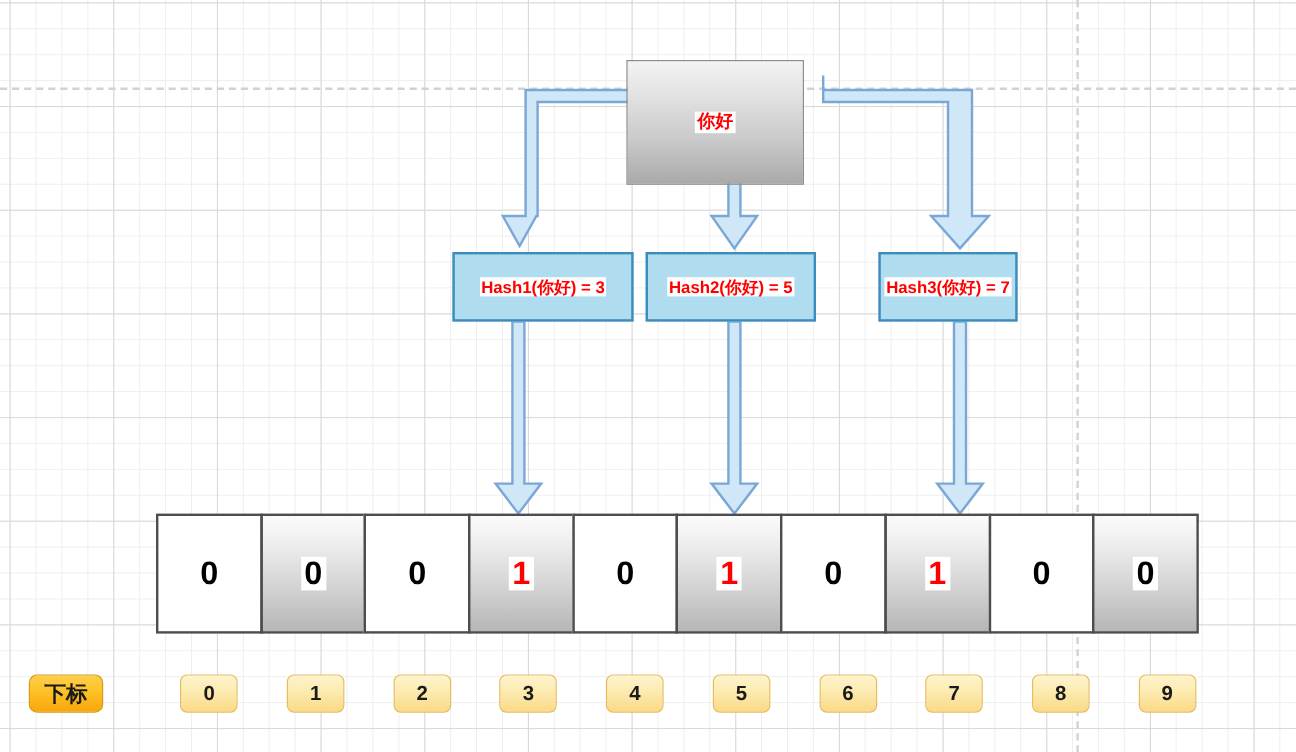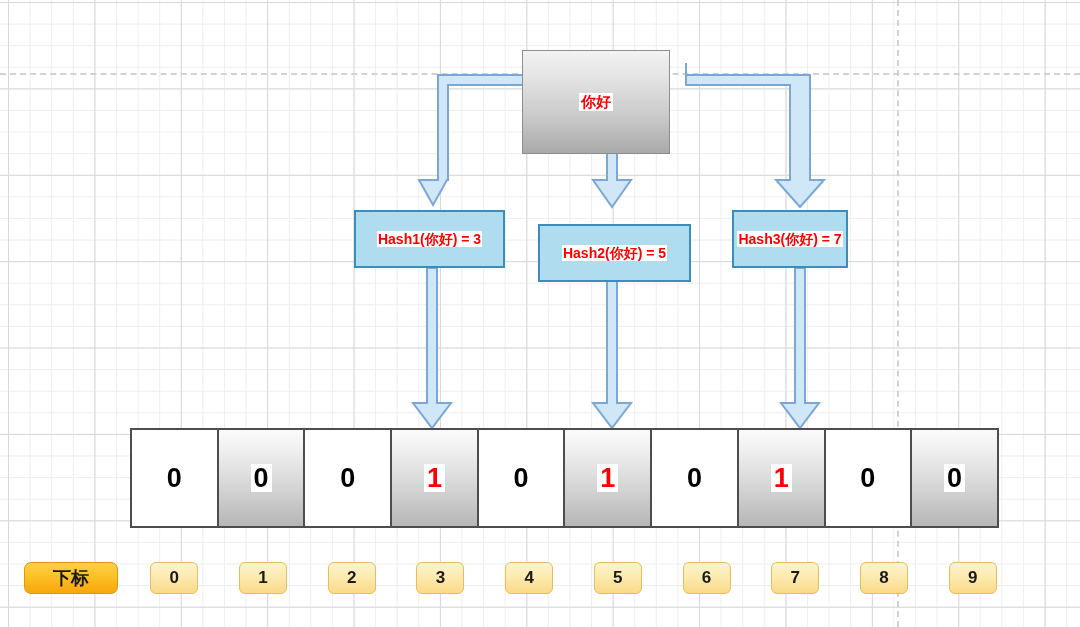--- a/index.html
+++ b/index.html
@@ -187,25 +187,25 @@
              L 631,403 L 612,428 L 593,403 L 607,403 Z"></path>
 
     <path class="blkarrow" d="M 795,268 L 805,268 L 805,403
              L 819,403 L 800,428 L 781,403 L 795,403 Z"></path>
   </svg>
 
   <div class="src-box" style="left:522px; top:17px; width:148px; height:104px;margin-top:33px;">
     <span class="src-label">你好</span>
   </div>
 
-  <div class="hash-box" style="left:354px; top:210px; width:151px; height:58px;">
+  <div class="hash-box" style="left:377px; top:210px; width:151px; height:58px;">
     <span class="hash-label">Hash1(你好) = 3</span>
   </div>
 
-  <div class="hash-box" style="left:538px; top:224px; width:153px; height:58px;">
+  <div class="hash-box" style="left:538px; top:210px; width:142px; height:58px;">
     <span class="hash-label">Hash2(你好) = 5</span>
   </div>
 
   <div class="hash-box" style="left:732px; top:210px; width:116px; height:58px;">
     <span class="hash-label">Hash3(你好) = 7</span>
   </div>
 
   <div class="array-row" id="bit-array" style="left:130px; top:428px;">
       <div class="cell even" style="width: 88.7px; height: 100px; margin-left: 0px;">
         <span class="cell-val">0</span>
@@ -233,21 +233,21 @@
       </div>
       <div class="cell even" style="width: 88.7px; height: 100px; margin-left: -2px;">
         <span class="cell-val">0</span>
       </div>
       <div class="cell odd" style="width: 88.7px; height: 100px; margin-left: -2px;">
         <span class="cell-val">0</span>
       </div>
     </div>
 
   <div class="idx-strip" id="index-strip" style="left:0px; top:0px;">
-    <div class="idx-chip title-chip" style="left:24px; top:562px; width:94px; height:32px;">下标</div>
+    <div class="idx-chip title-chip" style="left:24px; top:562px; width:62px; height:32px;">下标</div>
   <div class="idx-chip" style="left: 150.35px; top: 562px; width: 48px; height: 32px;">0</div>
       <div class="idx-chip" style="left: 239.05px; top: 562px; width: 48px; height: 32px;">1</div>
       <div class="idx-chip" style="left: 327.75px; top: 562px; width: 48px; height: 32px;">2</div>
       <div class="idx-chip" style="left: 416.45px; top: 562px; width: 48px; height: 32px;">3</div>
       <div class="idx-chip" style="left: 505.15px; top: 562px; width: 48px; height: 32px;">4</div>
       <div class="idx-chip" style="left: 593.85px; top: 562px; width: 48px; height: 32px;">5</div>
       <div class="idx-chip" style="left: 682.55px; top: 562px; width: 48px; height: 32px;">6</div>
       <div class="idx-chip" style="left: 771.25px; top: 562px; width: 48px; height: 32px;">7</div>
       <div class="idx-chip" style="left: 859.95px; top: 562px; width: 48px; height: 32px;">8</div>
       <div class="idx-chip" style="left: 948.65px; top: 562px; width: 48px; height: 32px;">9</div>

